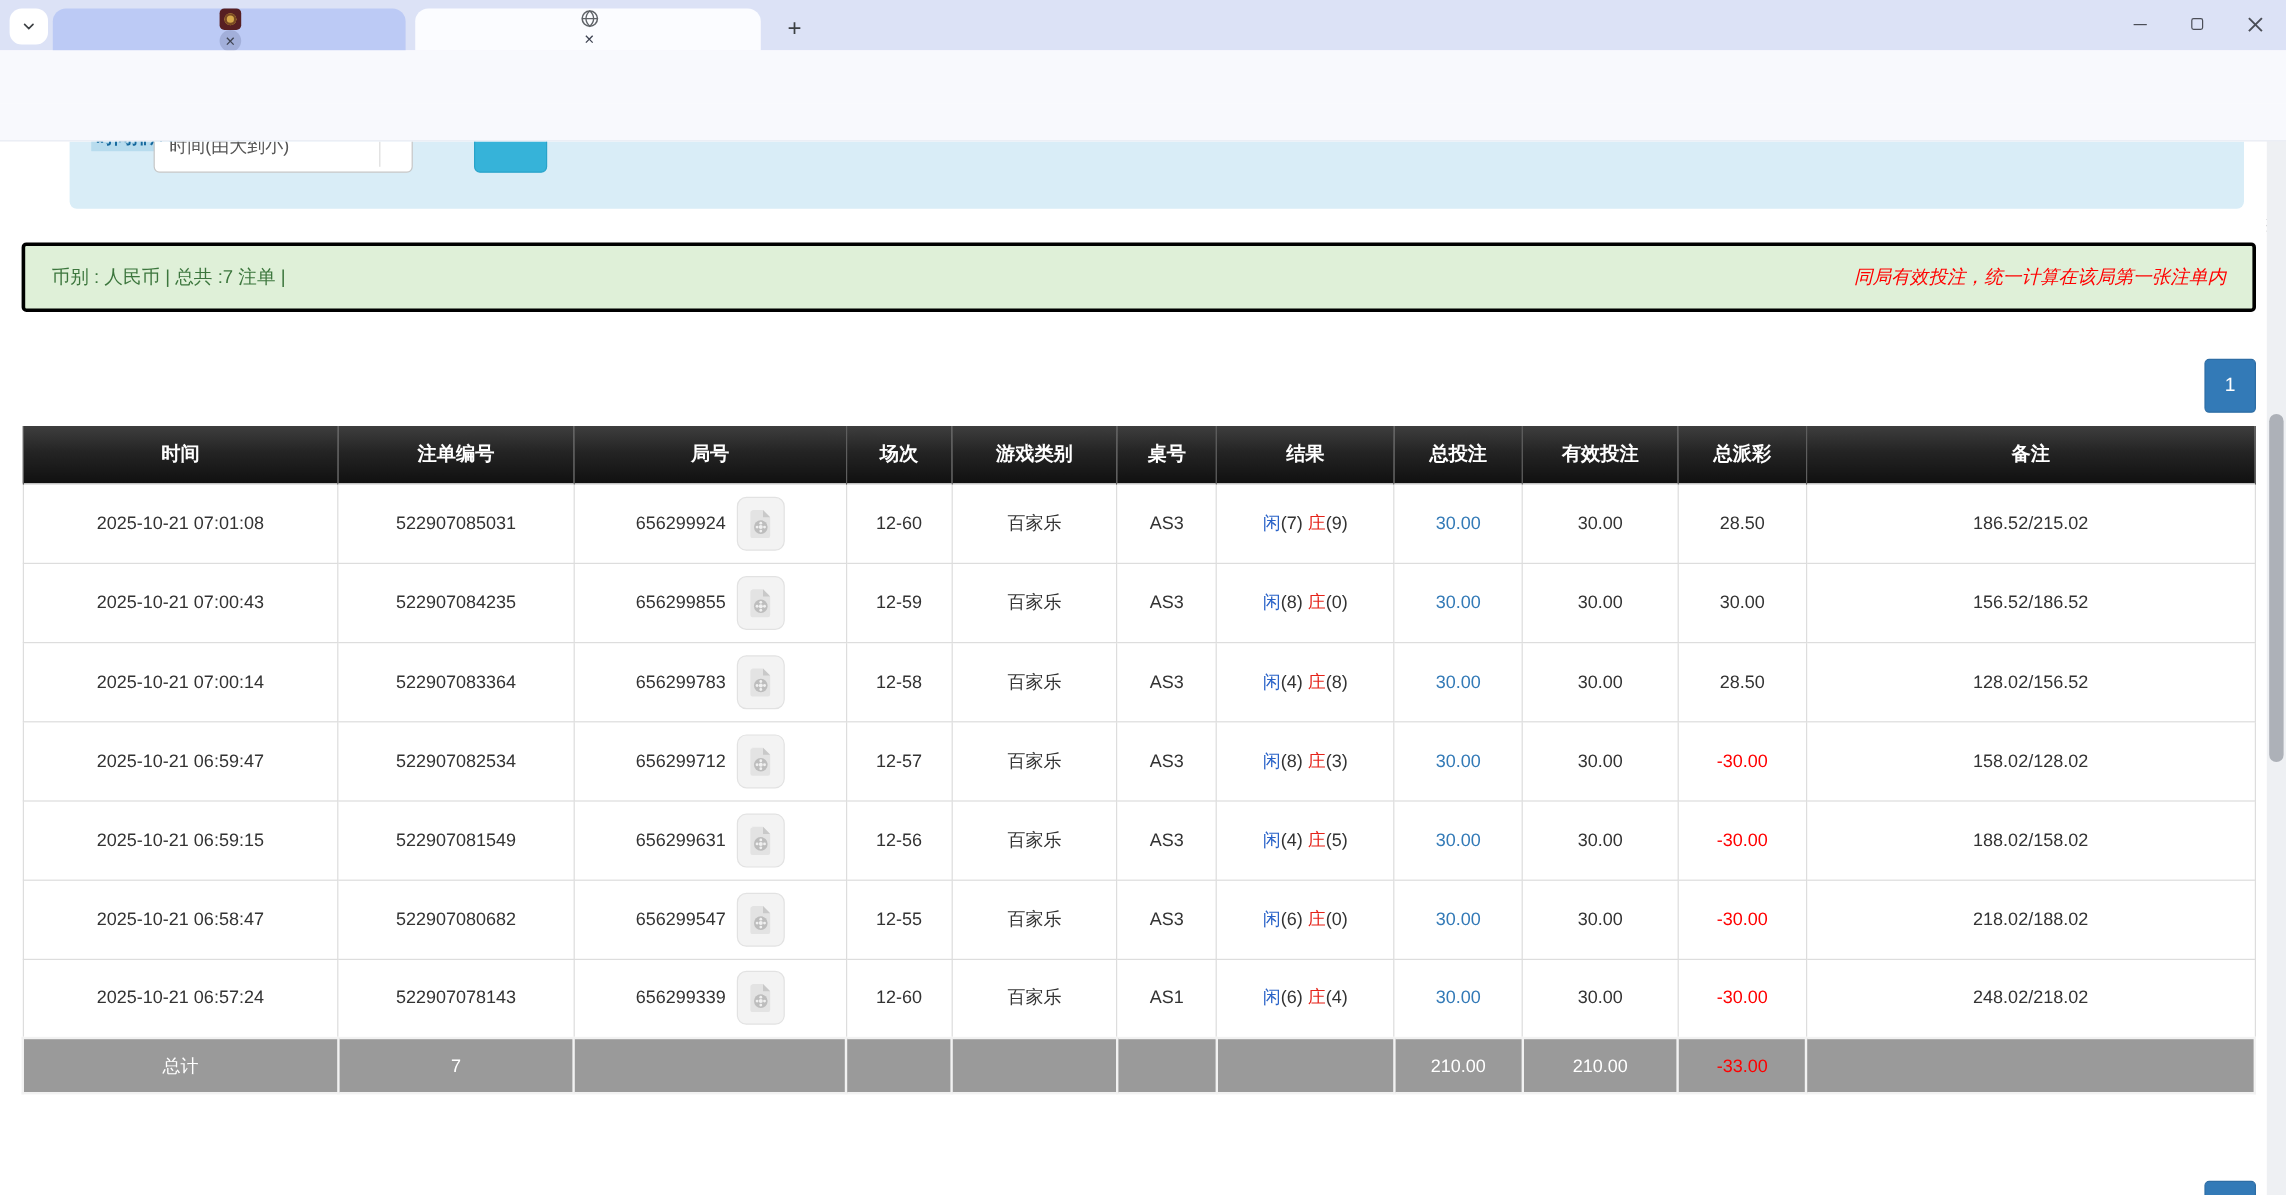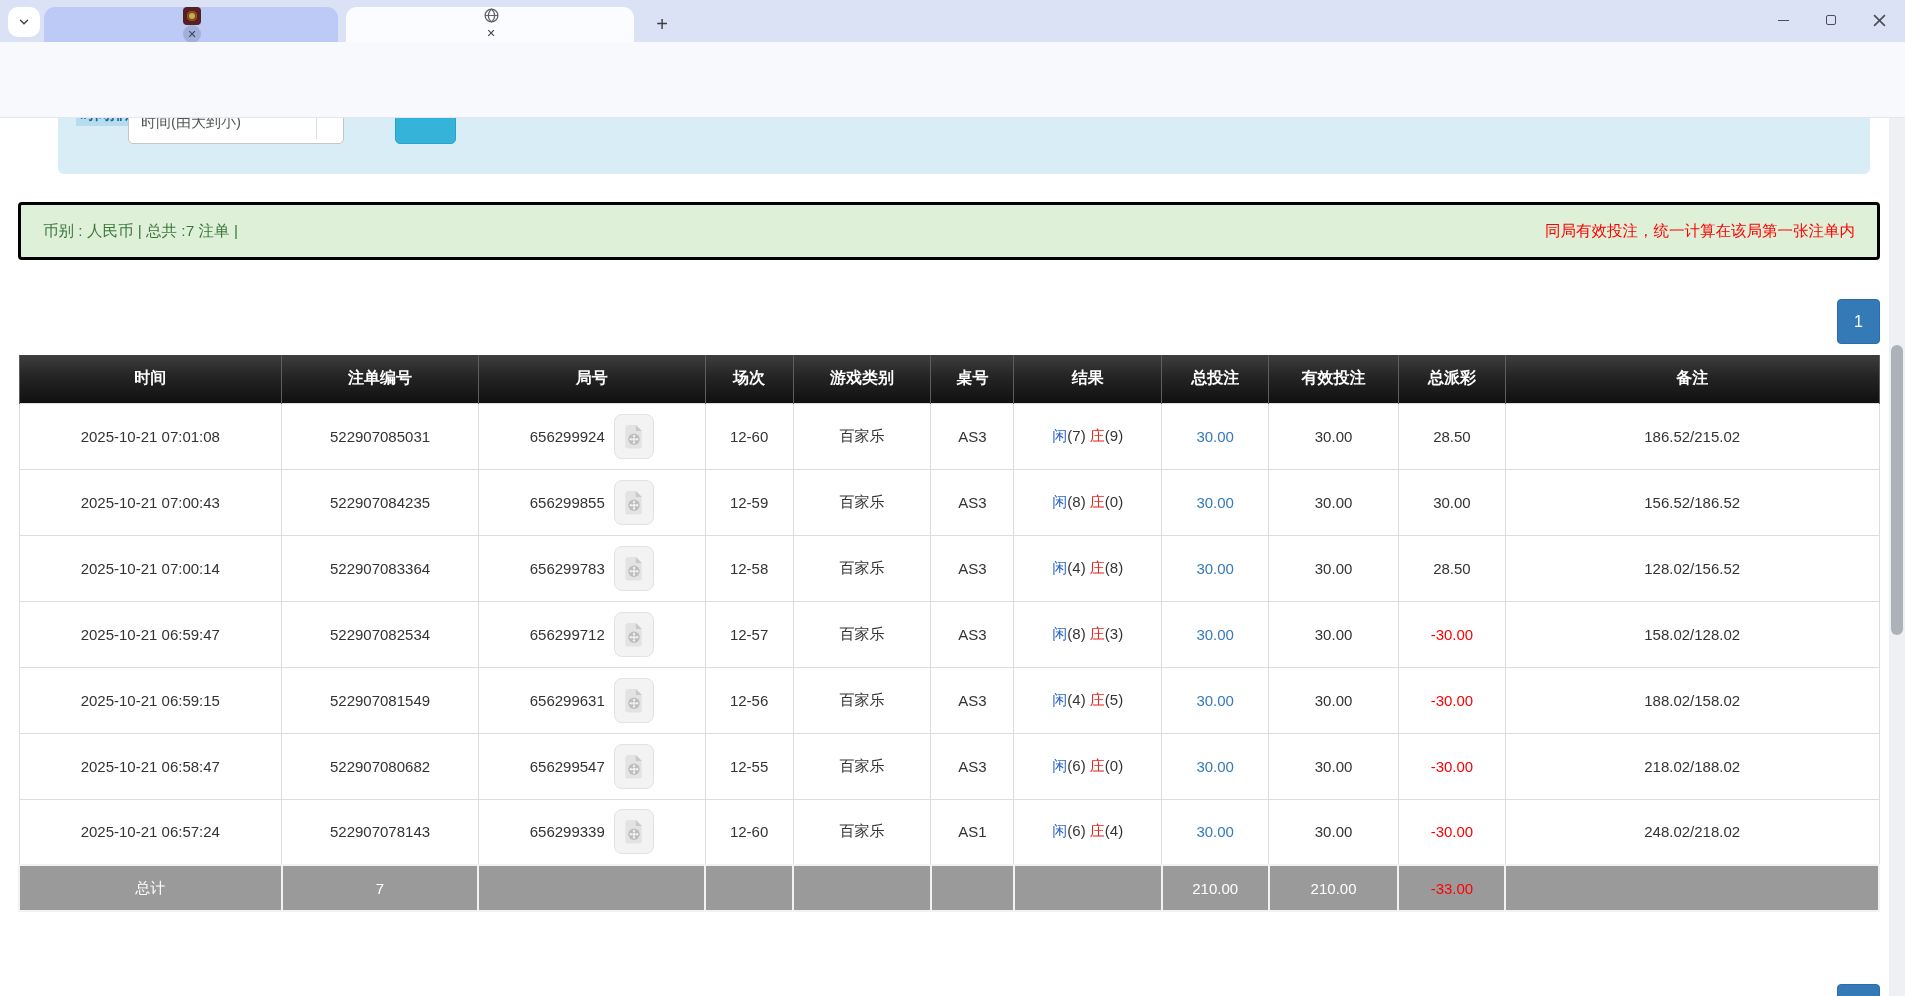--- a/index.html
+++ b/index.html
@@ -60,21 +60,21 @@
     border:1px solid #c6c6c6; border-radius:5px; }
   .filter-select .val { position:absolute; left:12px; top:12px; font-size:15px; color:#555; }
   .filter-select .arrow-zone { position:absolute; right:26px; top:4px; bottom:4px; border-left:1px solid #ddd; }
   .filter-btn { position:absolute; left:337px; top:-14px; width:61px; height:40px; background:#36b3d9;
     border:1px solid #28a3c9; border-radius:5px; }
 
   
   .alert-bar { left:18px; top:84px; width:1862px; height:58px; background:#dff0d8; border:3px solid #000000;
     border-radius:4px; display:flex; align-items:center; justify-content:space-between; padding:0 22px; }
   .alert-left { font-size:15.5px; color:#3c763d; }
-  .alert-right { font-size:15.5px; color:#f00; }
+  .alert-right { font-size:15.5px; color:#f00;font-style:italic; }
 
   
   .pager { width:43px; height:45px; background:#337ab7; border:1px solid #2e6da4; border-radius:4px;
     color:#fff; font-size:16px; display:flex; align-items:center; justify-content:center; }
   .pager-top { left:1837px; top:181px; }
   .pager-bottom { left:1837px; top:866px; }
 
   
   .table-wrap { left:18px; top:237px; width:1862px; }
   table { width:100%; border-collapse:collapse; table-layout:fixed; }

